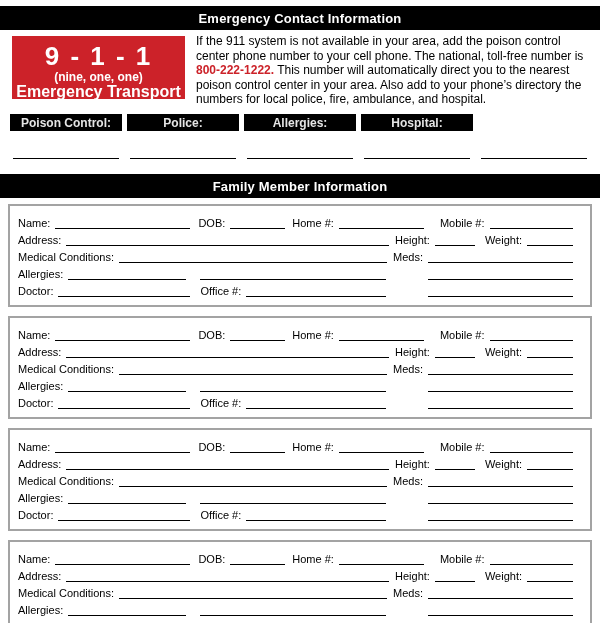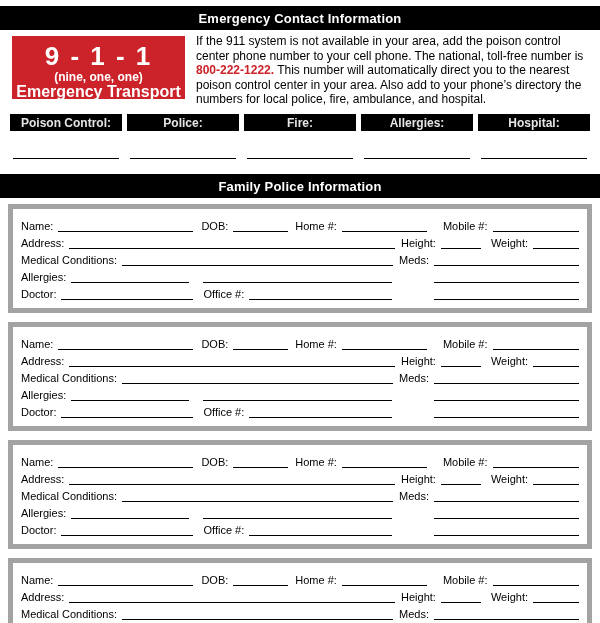--- a/index.html
+++ b/index.html
@@ -17,21 +17,21 @@
   .red-box .subtitle{font-size:16px;line-height:15px;}
   .intro-text{flex:1;margin-left:11px;font-size:12px;line-height:14.6px;margin-top:-2px;}
   .red-bold{color:#cc2229;font-weight:bold;}
   .contacts-row{display:flex;gap:5px;margin:5px 0 0 10px;}
   .cbox{width:112px;height:17px;background:#000;color:#e5e5e5;font-weight:bold;font-size:12px;
         display:flex;align-items:center;justify-content:center;flex:0 0 auto;}
   .clines-row{display:flex;gap:5px;margin:27px 0 0 10px;}
   .ccell{width:112px;flex:0 0 auto;}
   .ccell span{display:block;width:106px;margin:0 auto;height:0;border-bottom:1px solid #000;}
   .family-blocks{margin-top:6px;}
-  .member{border:5px solid #a3a3a3;margin:0 8px 9px 8px;padding:8px 8px 6px 8px;}
+  .member{border:2px solid #a3a3a3;margin:0 8px 9px 8px;padding:8px 17px 6px 8px;}
   .frow{display:flex;align-items:flex-end;height:17px;font-size:11px;}
   .lbl{white-space:nowrap;line-height:15px;flex:0 0 auto;}
   .line{border-bottom:1px solid #000;height:0;margin-left:5px;margin-bottom:2px;flex:0 0 auto;}
   .grow{flex:1 1 auto;}
   .w135{width:135px;} .w55{width:55px;} .w85{width:85px;} .w40{width:40px;} .w46{width:46px;}
   .w145{width:145px;} .w118{width:118px;} .w132{width:132px;}
   .ml6{margin-left:6px;} .ml7{margin-left:7px;} .ml8{margin-left:8px;} .ml10{margin-left:10px;}
   .ml14{margin-left:14px;} .ml16{margin-left:16px;} .ml42{margin-left:42px;}
 </style>
 </head>
@@ -48,21 +48,20 @@
       <div class="num">9 - 1 - 1</div>
       <div class="words">(nine, one, one)</div>
       <div class="subtitle">Emergency Transport System</div>
     </div>
     <div class="intro-text"><span>If the 911 system is not available in your area, add the poison control center phone number to your cell phone. The national, toll-free number is </span><span class="red-bold">800-222-1222.</span><span> This number will automatically direct you to the nearest poison control center in your area. Also add to your phone’s directory the numbers for local police, fire, ambulance, and hospital.</span></div>
   </div>
 
   <div class="contacts-row">
     <div class="cbox">Poison Control:</div>
     <div class="cbox">Police:</div>
-    <div class="cbox">Fire:</div>
     <div class="cbox">Allergies:</div>
     <div class="cbox">Hospital:</div>
   </div>
 
   <div class="clines-row">
     <div class="ccell">
         <span></span>
       </div>
     <div class="ccell">
         <span></span>
@@ -72,21 +71,21 @@
       </div>
     <div class="ccell">
         <span></span>
       </div>
     <div class="ccell">
         <span></span>
       </div>
   </div>
 
   <div class="banner banner-family">
-    <span>Family Police Information</span>
+    <span>Family Member Information</span>
   </div>
 
   <div class="family-blocks" id="family-blocks">
   <div class="member">
     <div class="frow">
       <span class="lbl">Name:</span>
       <span class="line w135"></span>
       <span class="lbl ml8">DOB:</span>
       <span class="line w55"></span>
       <span class="lbl ml7">Home #:</span>

